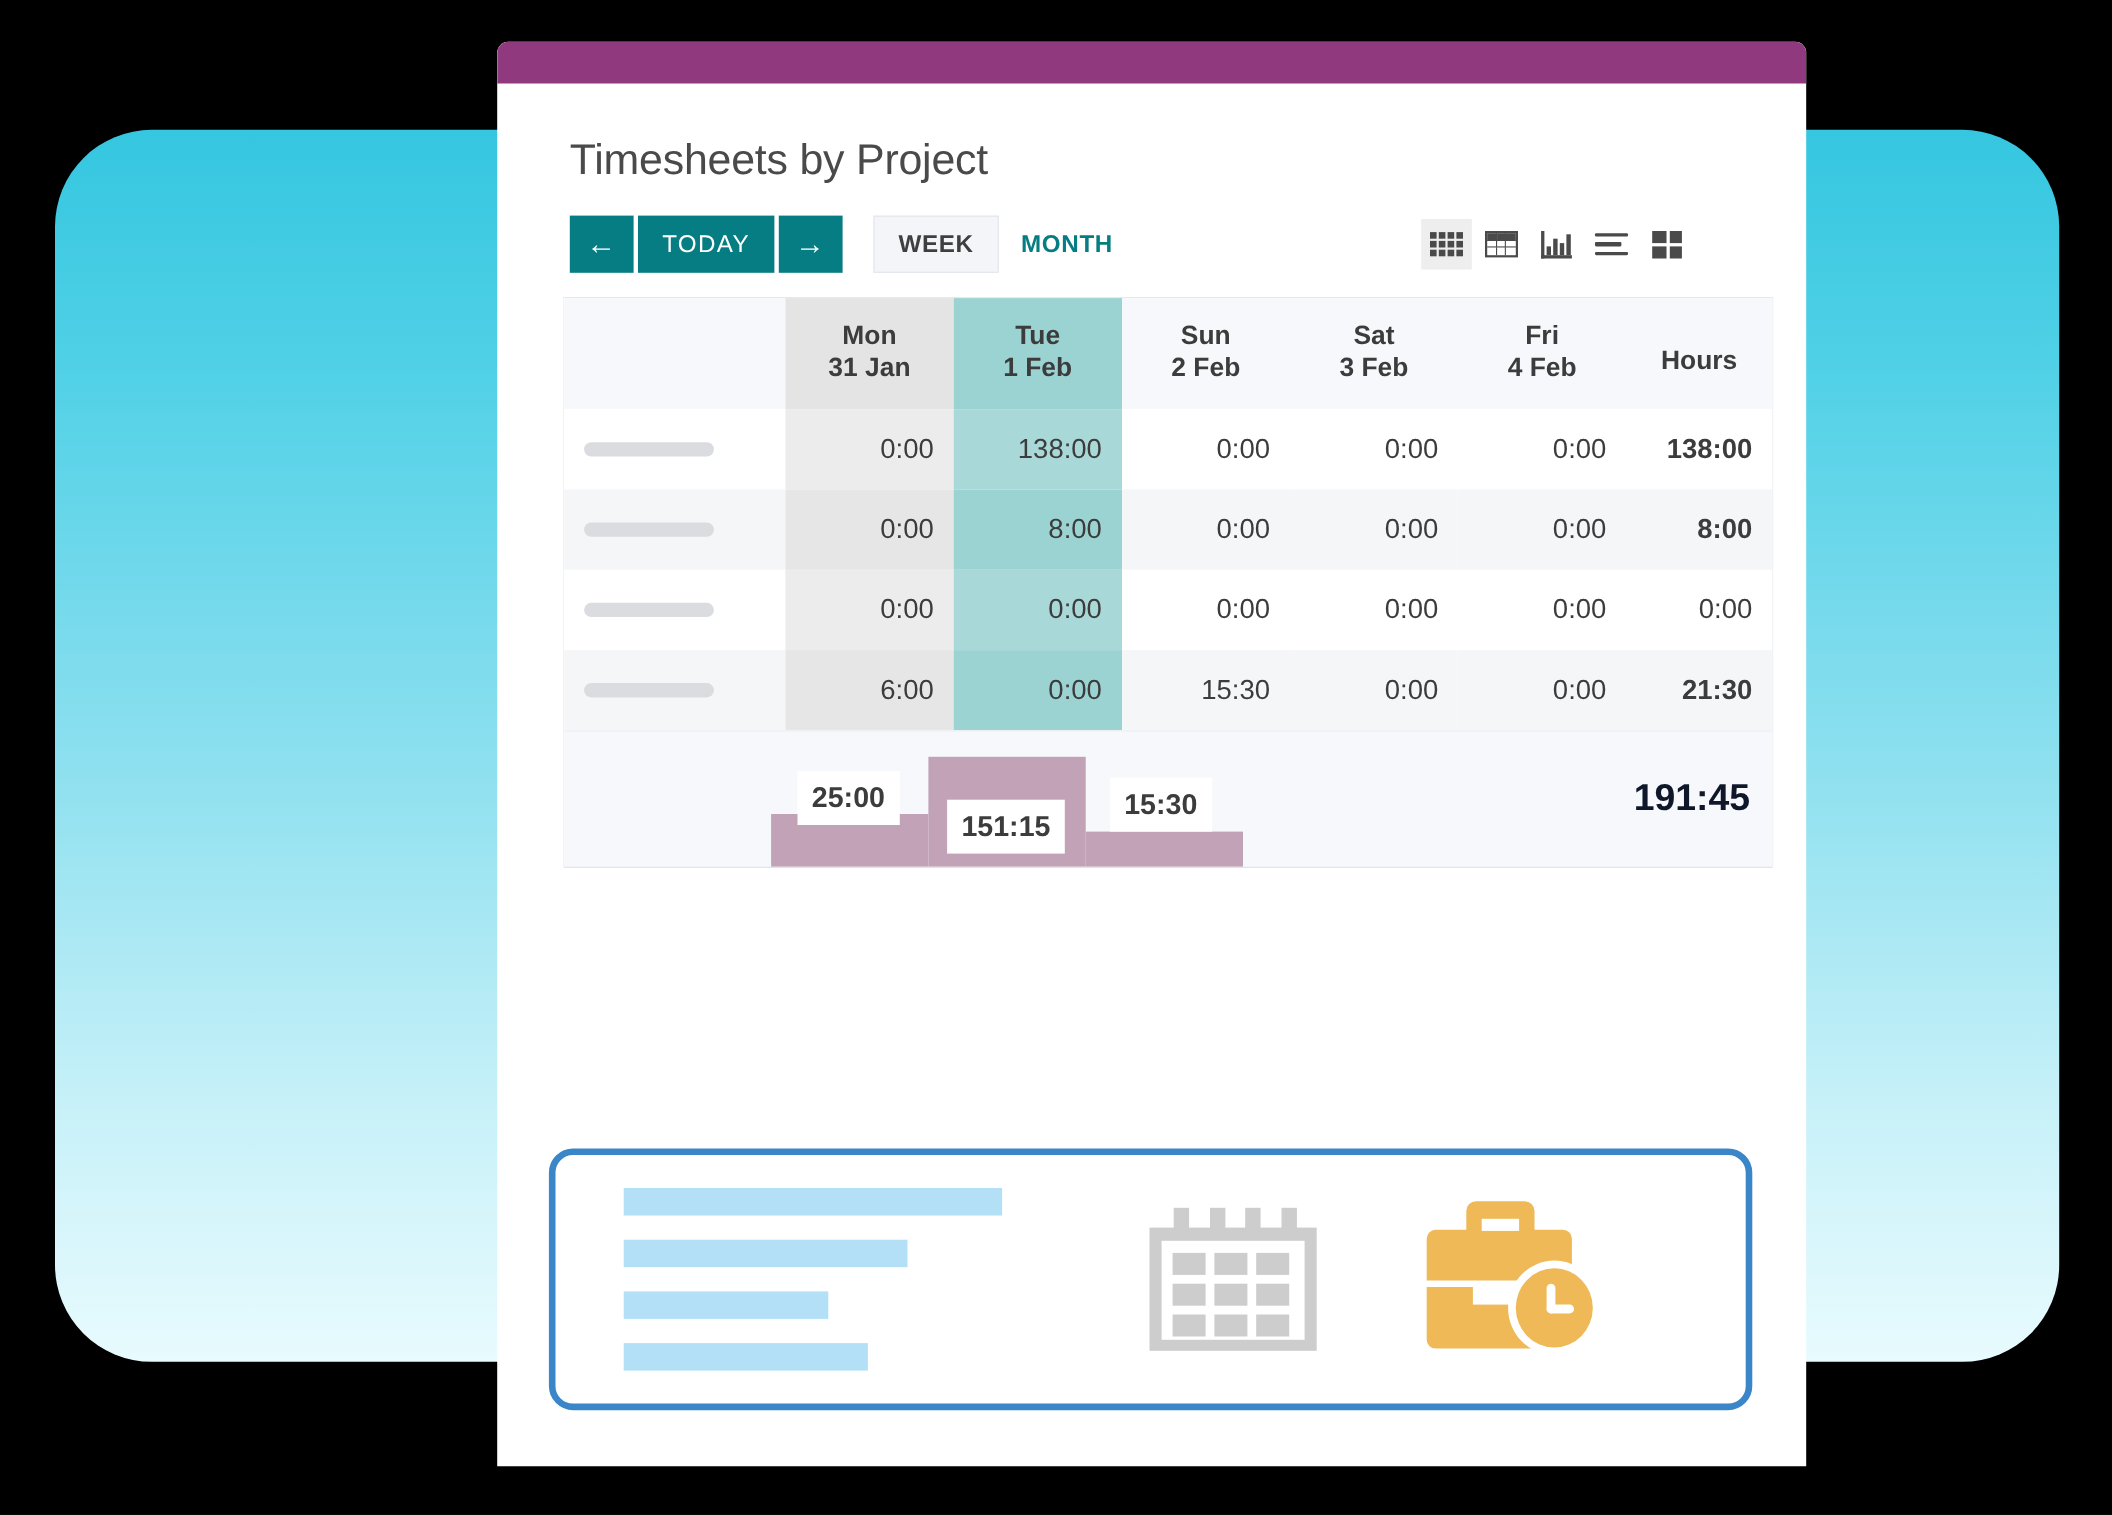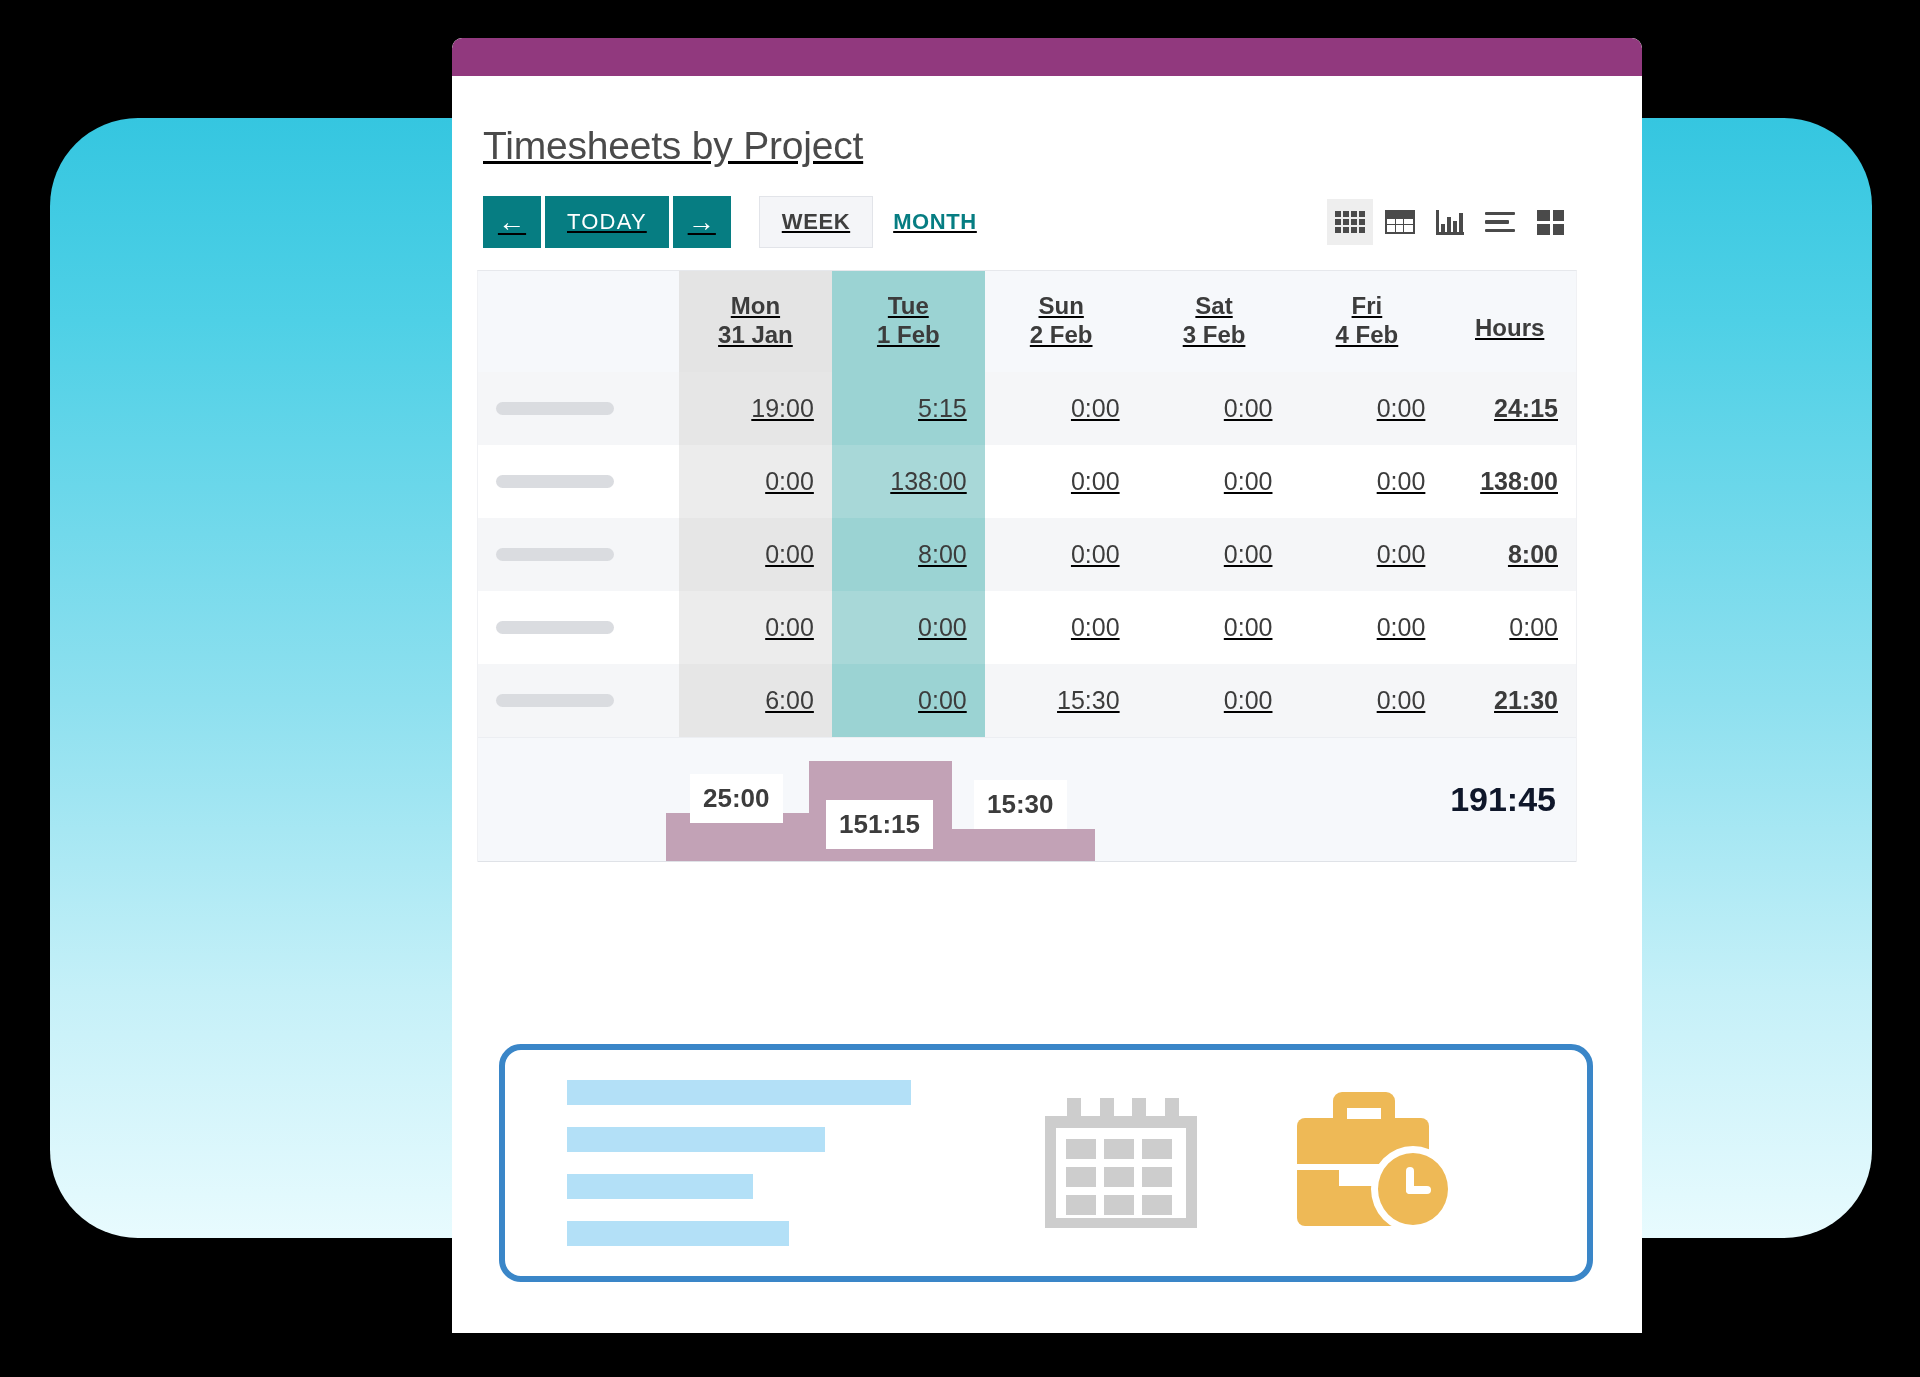--- a/index.html
+++ b/index.html
@@ -44,22 +44,21 @@
   }
 
   #window-titlebar {
     height: 38px;
     width: 100%;
     background: #91397e;
     border-radius: 10px 10px 0 0;
   }
 
   #window-body {
-    padding: 0 25px;
-    text-decoration: underline;
+    padding: 0 60px;
   }
 
   
   #page-title {
     font-size: 39px;
     color: #4a4a4a;
     font-weight: 400;
     letter-spacing: -0.2px;
     margin-top: 48px;
     margin-left: 6px;
@@ -511,31 +510,20 @@
               </th>
               <th>
                 <span class="dow">Fri</span>
                 <span class="dom">4 Feb</span>
               </th>
               <th class="col-hours">Hours</th>
             </tr>
           </thead>
           <tbody>
 
-            <tr class="odd">
-              <td class="col-label">
-                  <span class="label-pill"></span>
-                </td>
-              <td class="col-mon">19:00</td>
-              <td class="col-tue">5:15</td>
-              <td class="zero">0:00</td>
-              <td class="zero">0:00</td>
-              <td class="zero">0:00</td>
-              <td class="col-hours">24:15</td>
-            </tr>
 
             <tr class="even">
               <td class="col-label">
                   <span class="label-pill"></span>
                 </td>
               <td class="col-mon zero">0:00</td>
               <td class="col-tue">138:00</td>
               <td class="zero">0:00</td>
               <td class="zero">0:00</td>
               <td class="zero">0:00</td>

